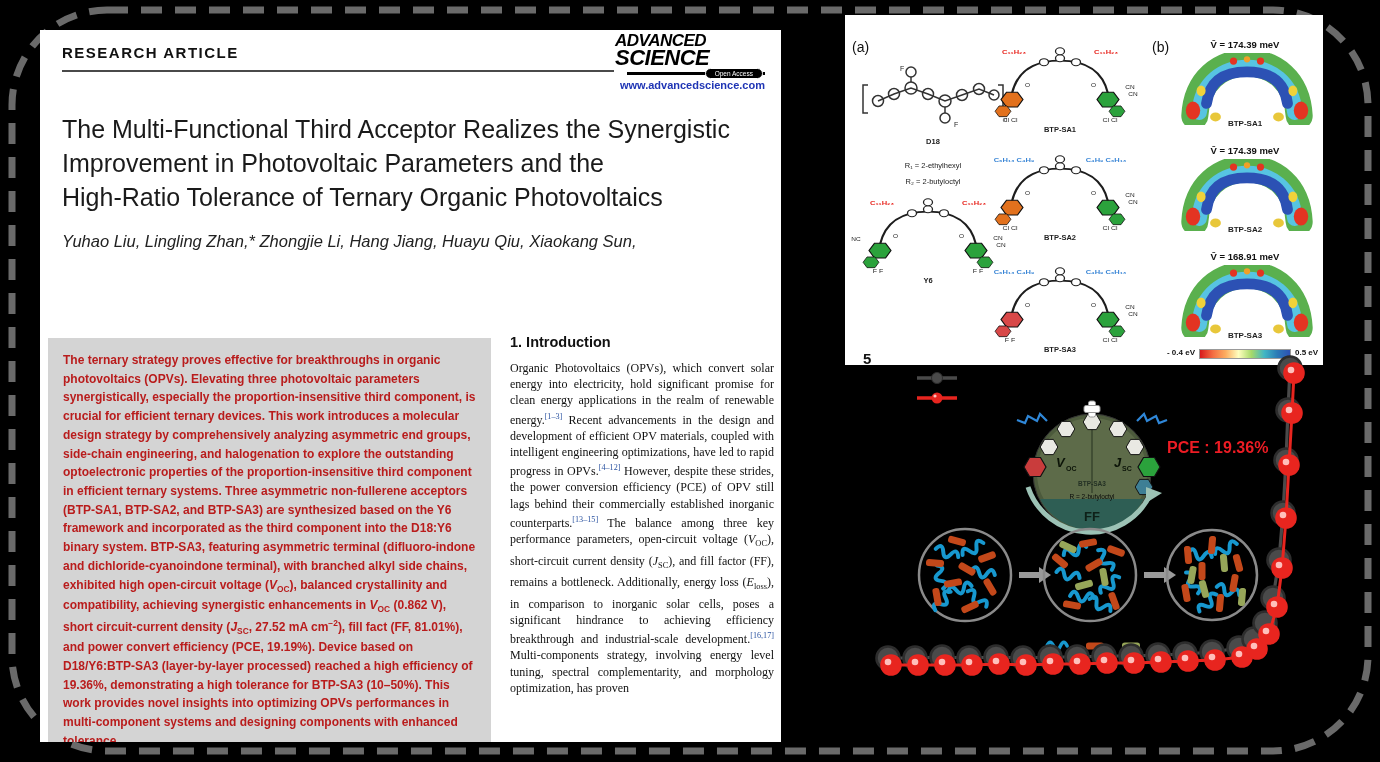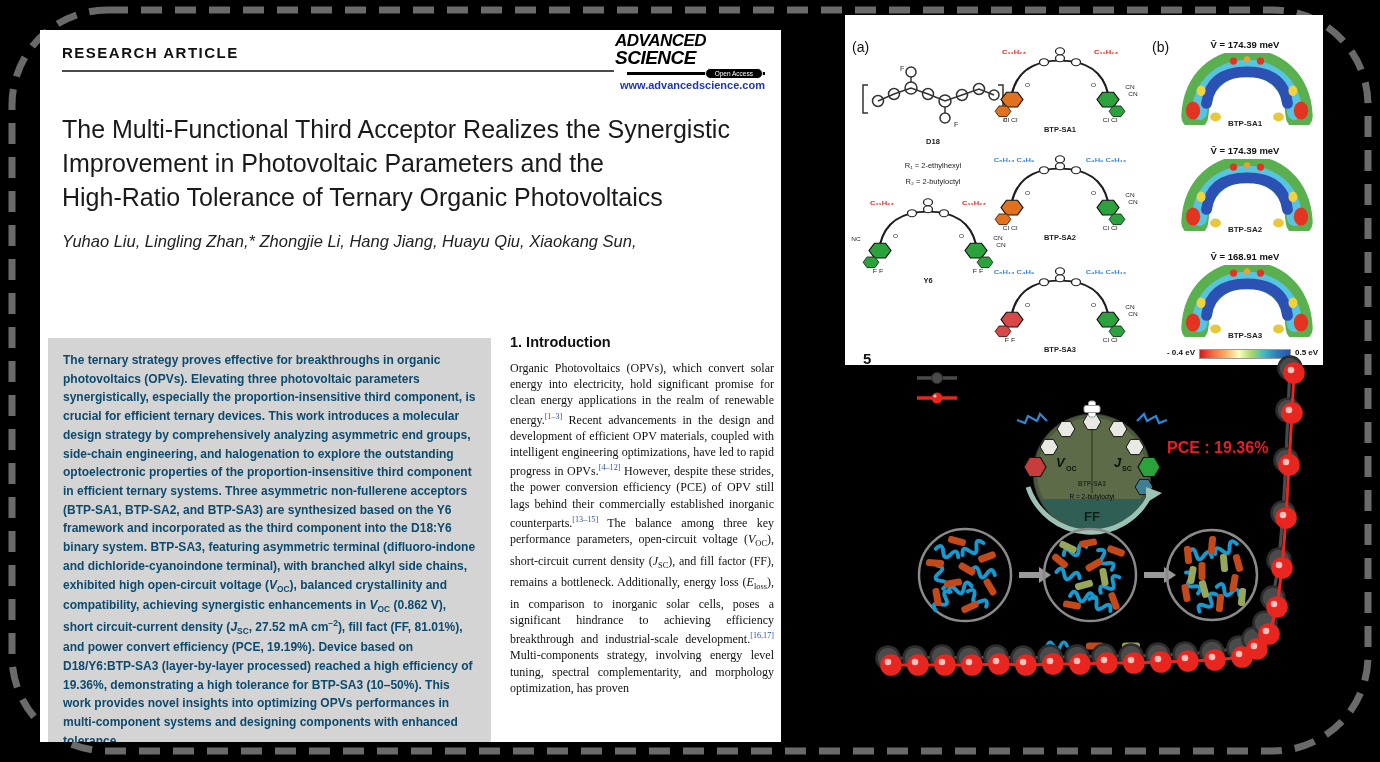--- a/index.html
+++ b/index.html
@@ -5,29 +5,29 @@
   html,body{margin:0;padding:0;}
   body{width:1380px;height:762px;background:#000;position:relative;overflow:hidden;
        font-family:"Liberation Sans",sans-serif;}
   .abs{position:absolute;}
   
   .page{left:40px;top:30px;width:741px;height:712px;background:#fff;overflow:hidden;z-index:2;}
   .kicker{left:22px;top:14px;font-size:15px;font-weight:900;letter-spacing:1.5px;color:#111;}
   .rule1{left:22px;top:40px;width:552px;height:2px;background:#4a4a4a;}
   .logo{right:16px;top:2px;width:150px;color:#000;}
   .logo-l1{font-size:17px;font-weight:900;font-style:italic;letter-spacing:-0.5px;line-height:17px;}
-  .logo-l2{font-size:19px;font-weight:900;font-style:italic;letter-spacing:-0.5px;line-height:18px;}
+  .logo-l2{font-size:22px;font-weight:900;font-style:italic;letter-spacing:-0.5px;line-height:18px;}
   .rule2{right:16px;top:42px;width:138px;height:3px;background:#000;}
   .oa-pill{right:18px;top:38px;background:#000;color:#fff;font-size:6.5px;padding:1px 9px;
            border-radius:7px;border:1px solid #fff;}
   .site-url{right:16px;top:49px;font-size:11px;font-weight:bold;color:#1f35b5;}
   .title{left:22px;width:700px;font-size:25px;font-weight:normal;color:#1a1a1a;line-height:34px;}
   .authors{left:22px;width:700px;font-size:16.5px;font-style:italic;color:#222;line-height:27px;}
   .abstract{left:8px;top:308px;width:443px;height:404px;background:#d4d4d4;box-sizing:border-box;
-            padding:13px 15px;font-size:12px;font-weight:bold;color:#0c4a6e;line-height:1.56;}
+            padding:13px 15px;font-size:12px;font-weight:bold;color:#b91c1c;line-height:1.56;}
   .intro-h{left:470px;top:304px;font-size:14.5px;font-weight:bold;color:#111;}
   .intro-b{left:470px;top:330px;width:264px;height:380px;overflow:hidden;text-align:justify;
            font-family:"Liberation Serif",serif;font-size:12px;color:#101010;line-height:16.2px;}
   .sg-i{font-style:italic;}
   .sg-sub{vertical-align:sub;font-size:0.7em;}
   .sg-sup{vertical-align:super;font-size:0.7em;}
   .sg-ref{color:#2a52a0;vertical-align:super;font-size:0.68em;}
   
   .panel{left:845px;top:15px;width:478px;height:350px;background:#fff;overflow:hidden;z-index:2;}
   .pan-label{font-size:14px;color:#111;font-family:"Liberation Sans",sans-serif;}

